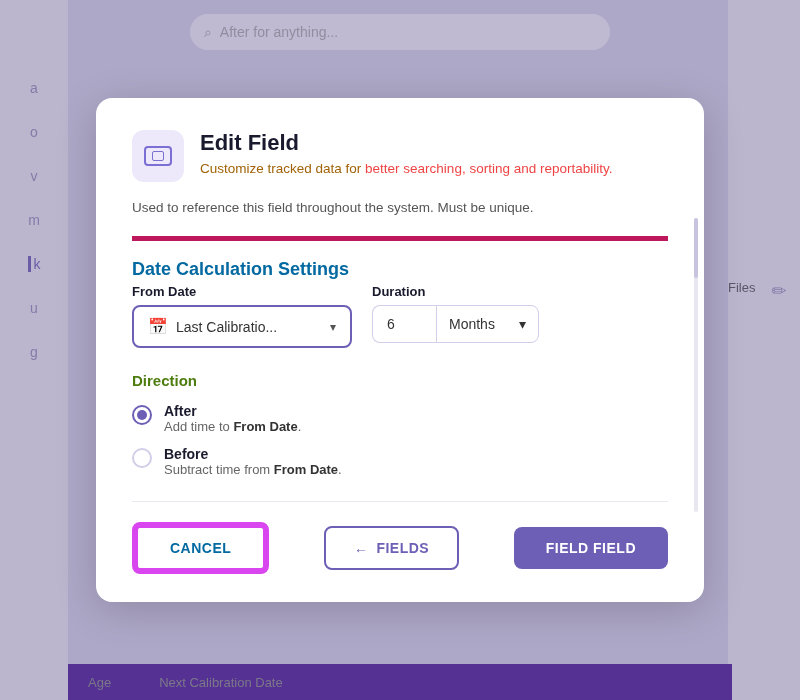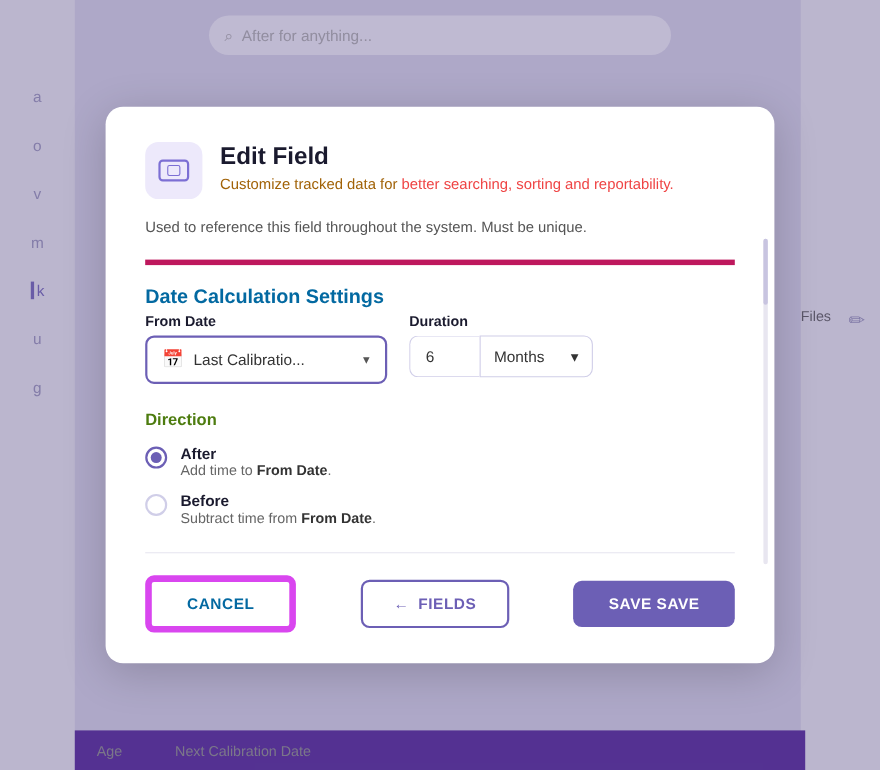--- a/index.html
+++ b/index.html
@@ -500,20 +500,20 @@
         </div>
       </div>
     </div>
 
     <div class="modal-footer">
       <button class="btn-cancel">CANCEL</button>
       <button class="btn-fields">
         <span class="arrow-left">←</span>
         <span>FIELDS</span>
       </button>
-      <button class="btn-save">SAVE SAVE</button>
+      <button class="btn-save">FIELD FIELD</button>
     </div>
 
     <div class="scrollbar-track">
       <div class="scrollbar-thumb"></div>
     </div>
   </div>
 </div>
 
 </body></html>

